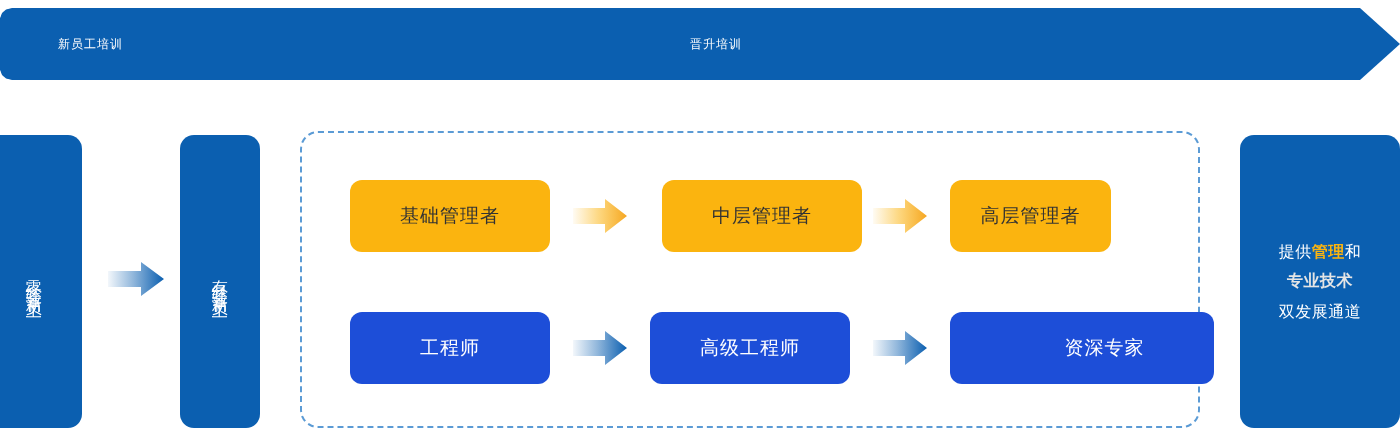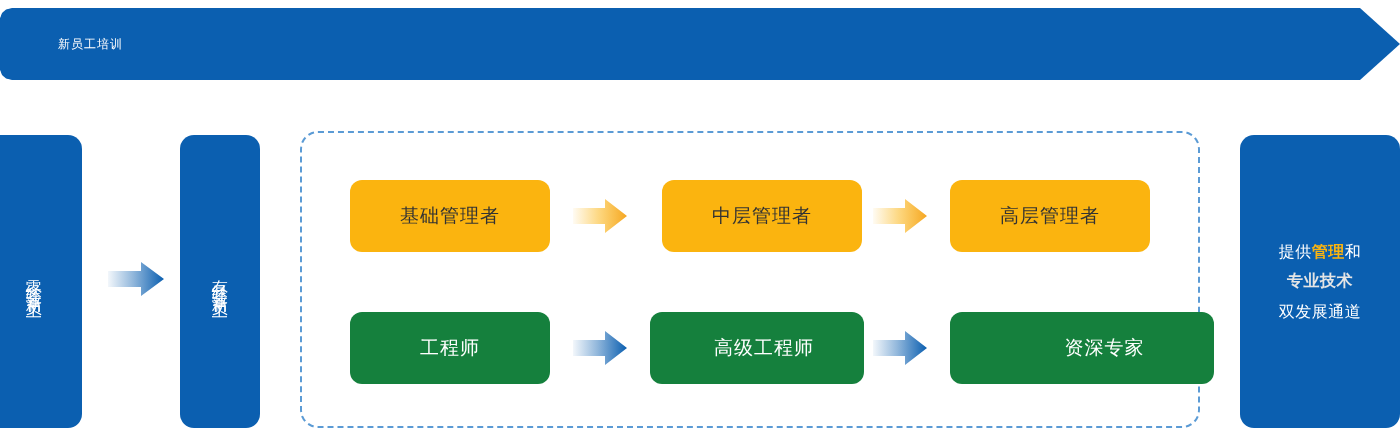--- a/index.html
+++ b/index.html
@@ -101,31 +101,31 @@
     justify-content: center;
     font-size: 19px;
     letter-spacing: 1px;
     white-space: nowrap;
   }
   .role-box.mgmt {
     background: #FBB40F;
     color: #333333;
   }
   .role-box.tech {
-    background: #15803d;
+    background: #1d4ed8;
     color: #ffffff;
   }
 
   
   #role-m1 { left: 350px; top: 180px; width: 200px; height: 72px; }
   #role-m2 { left: 650px; top: 180px; width: 200px; height: 72px; margin-left: 12px; }
-  #role-m3 { left: 950px; top: 180px; width: 200px; height: 72px; }
+  #role-m3 { left: 950px; top: 180px; width: 161px; height: 72px; }
   
   #role-t1 { left: 350px; top: 312px; width: 200px; height: 72px; }
-  #role-t2 { left: 650px; top: 312px; width: 200px; height: 72px; padding-left: 14px; }
+  #role-t2 { left: 650px; top: 312px; width: 200px; height: 72px; }
   #role-t3 { left: 950px; top: 312px; width: 219px; height: 72px; padding-left: 45px; }
 
   
   #outcome-panel {
     position: absolute;
     left: 1240px;
     top: 135px;
     width: 160px;
     height: 293px;
     background: #0B5FB0;
@@ -153,20 +153,21 @@
   }
 </style>
 </head>
 <body>
 
 <div id="canvas">
 
   <div class="banner">
     <div class="banner-shape"></div>
     <div class="banner-label phase1">新员工培训</div>
+    <div class="banner-label phase2">晋升培训</div>
   </div>
 
   <div class="vbar" id="stage-zero">
     <span class="vbar-text">零经验新员工</span>
   </div>
 
   <div class="arrow" style="left:108px; top:262px;">
     <svg width="56" height="34" viewBox="0 0 56 34">
       <defs>
         <linearGradient id="gradBlueA" x1="0" y1="0" x2="1" y2="0">

